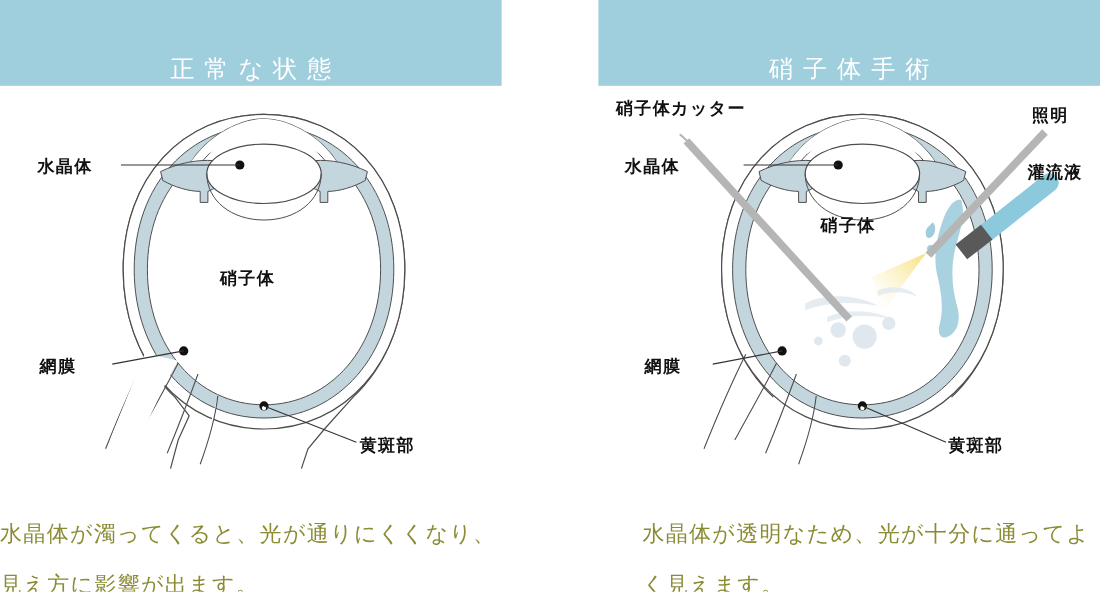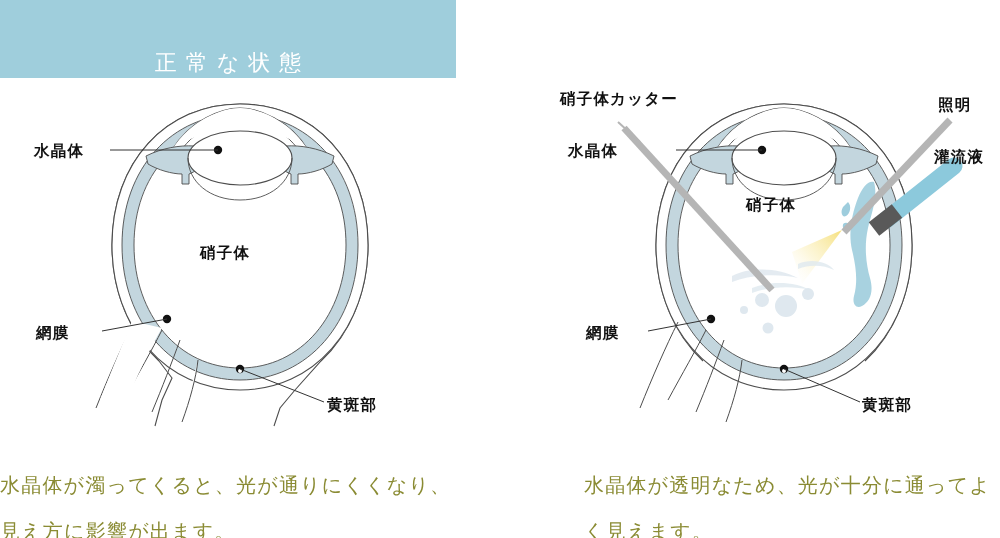--- a/index.html
+++ b/index.html
@@ -130,20 +130,23 @@
       <text class="lbl" x="188" y="180">硝子体</text>
       <text class="lbl" x="315" y="332">黄斑部</text>
     </svg>
   </div>
 
   <div class="caption" style="color:#8a8b33;">水晶体が濁ってくると、光が通りにくくなり、見え方に影響が出ます。</div>
 </div>
 
 <div class="panel right">
 
+  <div class="header-bar" style="background:#9fcedc;">
+    <span class="header-title">硝子体手術</span>
+  </div>
 
   <div class="diagram">
     <svg viewBox="0 0 456 360" xmlns="http://www.w3.org/2000/svg">
       <defs>
         <clipPath id="globeClipR">
           <path d="M228,36 C296,36 346,90 346,167 C346,244 296,302 228,302
                    C160,302 110,244 110,167 C110,90 160,36 228,36 Z"></path>
         </clipPath>
         <linearGradient id="lightCone" x1="1" y1="0" x2="0" y2="1">
           <stop offset="0%" stop-color="#f5de74" stop-opacity="0.95"></stop>

